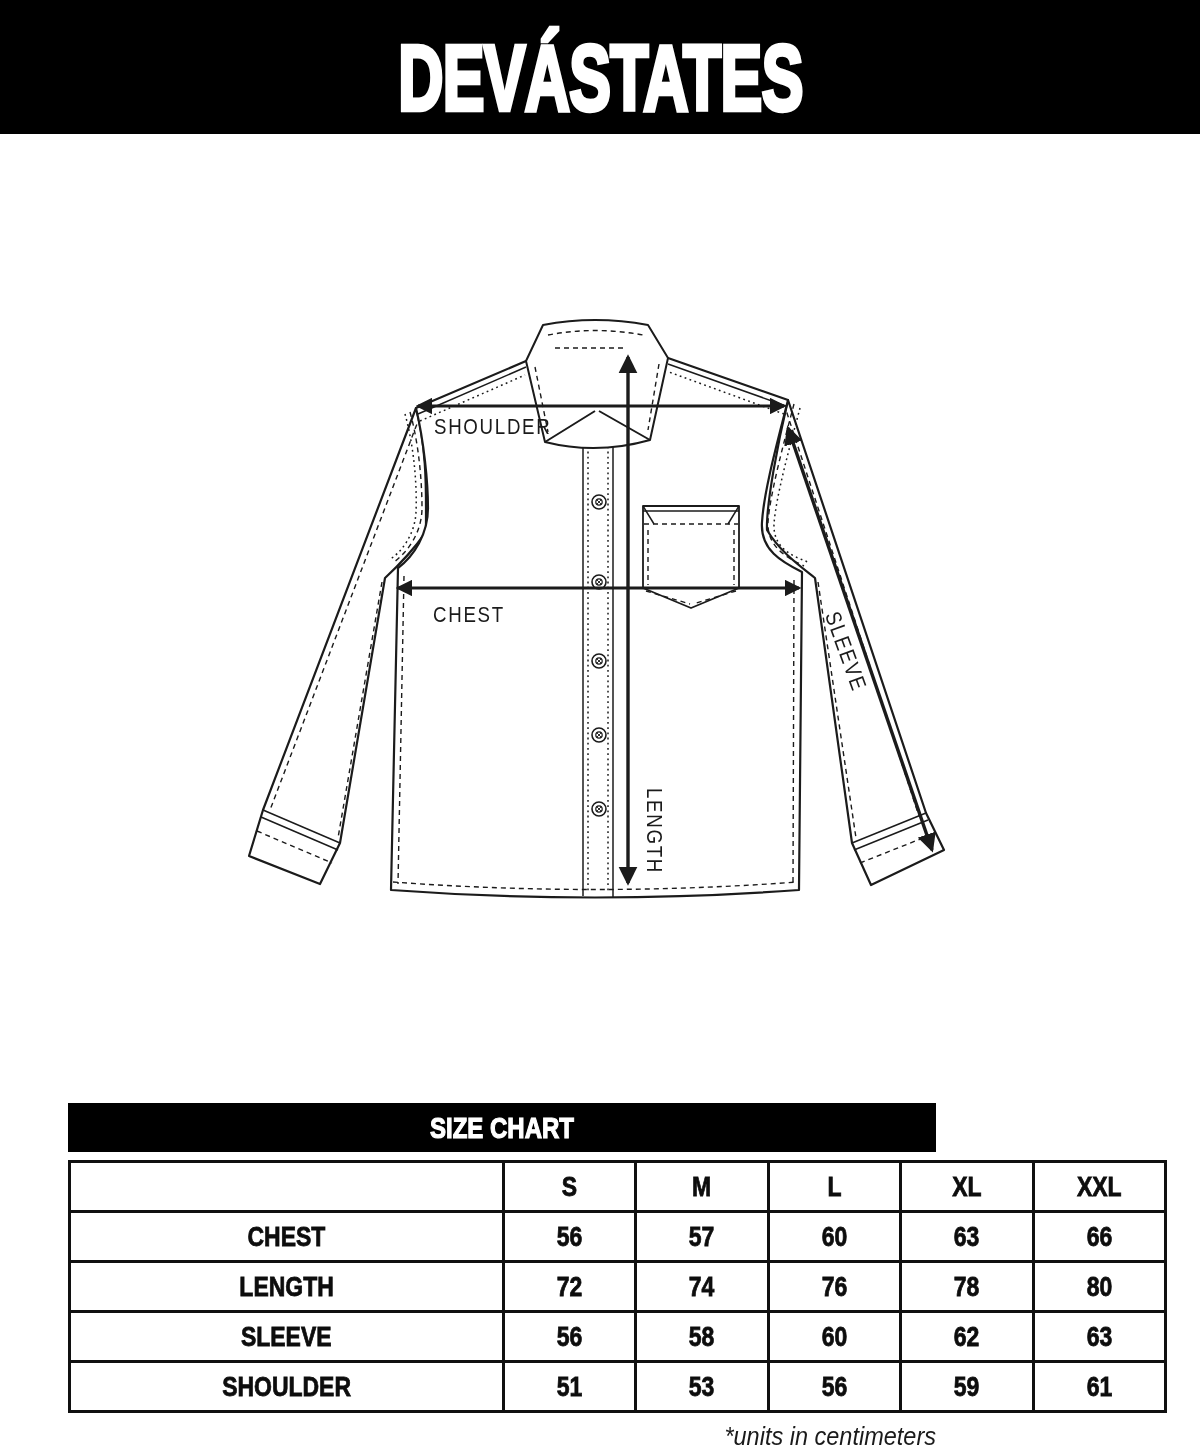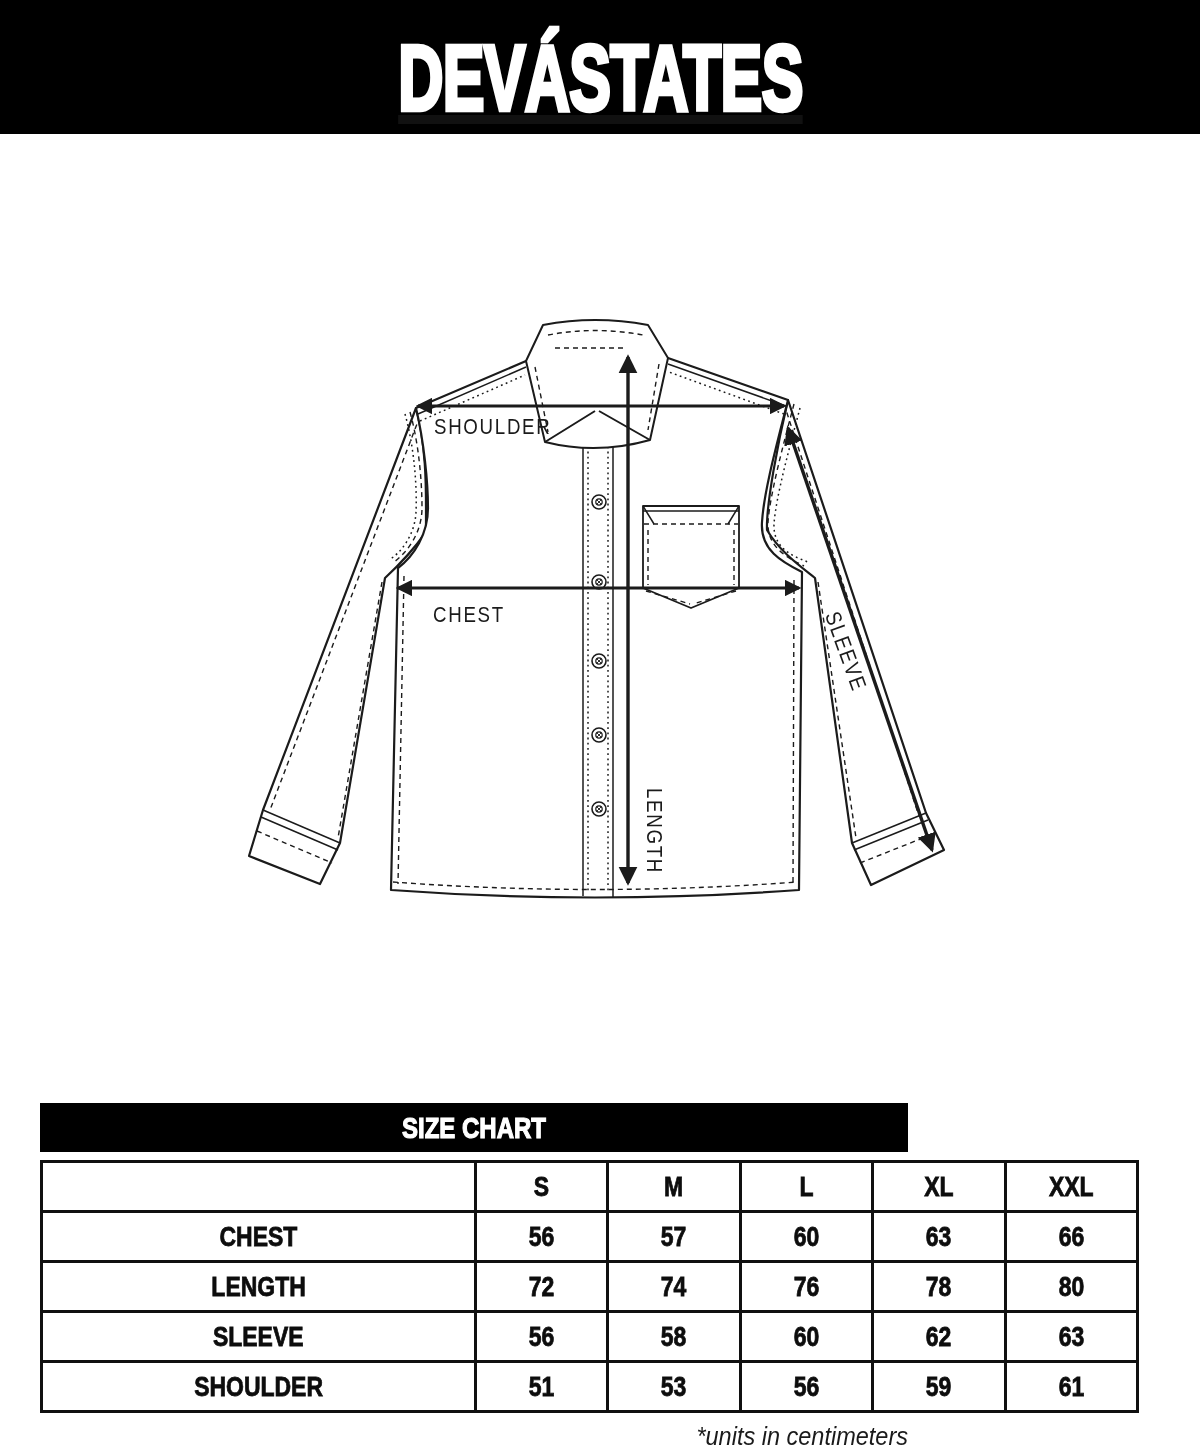--- a/index.html
+++ b/index.html
@@ -1,21 +1,21 @@
 <!DOCTYPE html>
 <html><head>
 <meta charset="utf-8">
 <style>
   html,body{margin:0;padding:0;background:#fff;}
   .page{position:relative;width:1200px;height:1452px;background:#ffffff;overflow:hidden;
         font-family:"Liberation Sans","DejaVu Sans",sans-serif;color:#111;}
 
   
   .brand-bar{position:absolute;left:0;top:0;width:1200px;height:134px;background:#000;
-             display:flex;align-items:center;justify-content:center;text-decoration:underline;}
+             display:flex;align-items:center;justify-content:center;}
   .brand-logo{color:#fff;font-size:92px;font-weight:bold;line-height:1;
               letter-spacing:-1px;-webkit-text-stroke:4.5px #fff;
               transform:scaleX(0.68);transform-origin:center;
               white-space:nowrap;padding-top:22px;}
 
   
   .diagram{position:absolute;left:160px;top:290px;width:880px;height:640px;}
   .diagram svg{display:block;width:880px;height:640px;}
   .outline{fill:#ffffff;stroke:#1b1b1b;stroke-width:2.2;stroke-linejoin:round;}
   .thin{fill:none;stroke:#1b1b1b;stroke-width:1.5;}
@@ -26,21 +26,21 @@
           letter-spacing:2px;fill:#1b1b1b;}
 
   
   .type-block{position:absolute;left:52px;top:988px;}
   .type-label{font-size:21px;letter-spacing:0.5px;color:#1c1c1c;transform:scaleX(0.92);transform-origin:left;}
   .product-name{margin-top:9px;font-size:45px;font-weight:bold;line-height:1;color:#0d0d0d;
                 -webkit-text-stroke:1.6px #0d0d0d;letter-spacing:0px;
                 transform:scaleX(0.62);transform-origin:left;white-space:nowrap;}
 
   
-  .chart-wrap{position:absolute;left:40px;top:1103px;width:868px;}
+  .chart-wrap{position:absolute;left:68px;top:1103px;width:868px;}
   .chart-title-bar{height:49px;background:#000;display:flex;align-items:center;justify-content:center;}
   .chart-title{color:#fff;font-size:30px;font-weight:bold;-webkit-text-stroke:1.2px #fff;
                transform:scaleX(0.8);white-space:nowrap;}
   table.size-table{margin-top:8px;width:1096px;border-collapse:collapse;table-layout:fixed;
                    border:3px solid #101010;}
   .size-table th,.size-table td{border:3px solid #101010;height:47px;padding:0;
                    text-align:center;vertical-align:middle;}
   .cnd{display:inline-block;font-size:28px;font-weight:bold;color:#0d0d0d;
        -webkit-text-stroke:0.8px #0d0d0d;transform:scaleX(0.82);white-space:nowrap;}
   .units-note{margin-top:9px;text-align:right;font-style:italic;font-size:25px;color:#1a1a1a;

